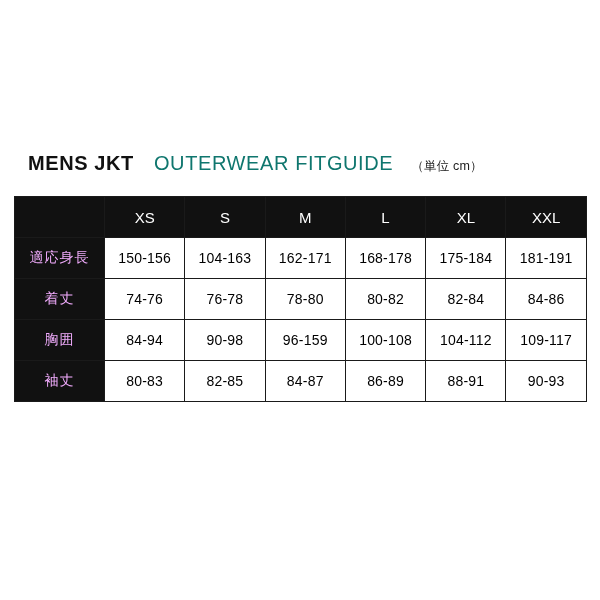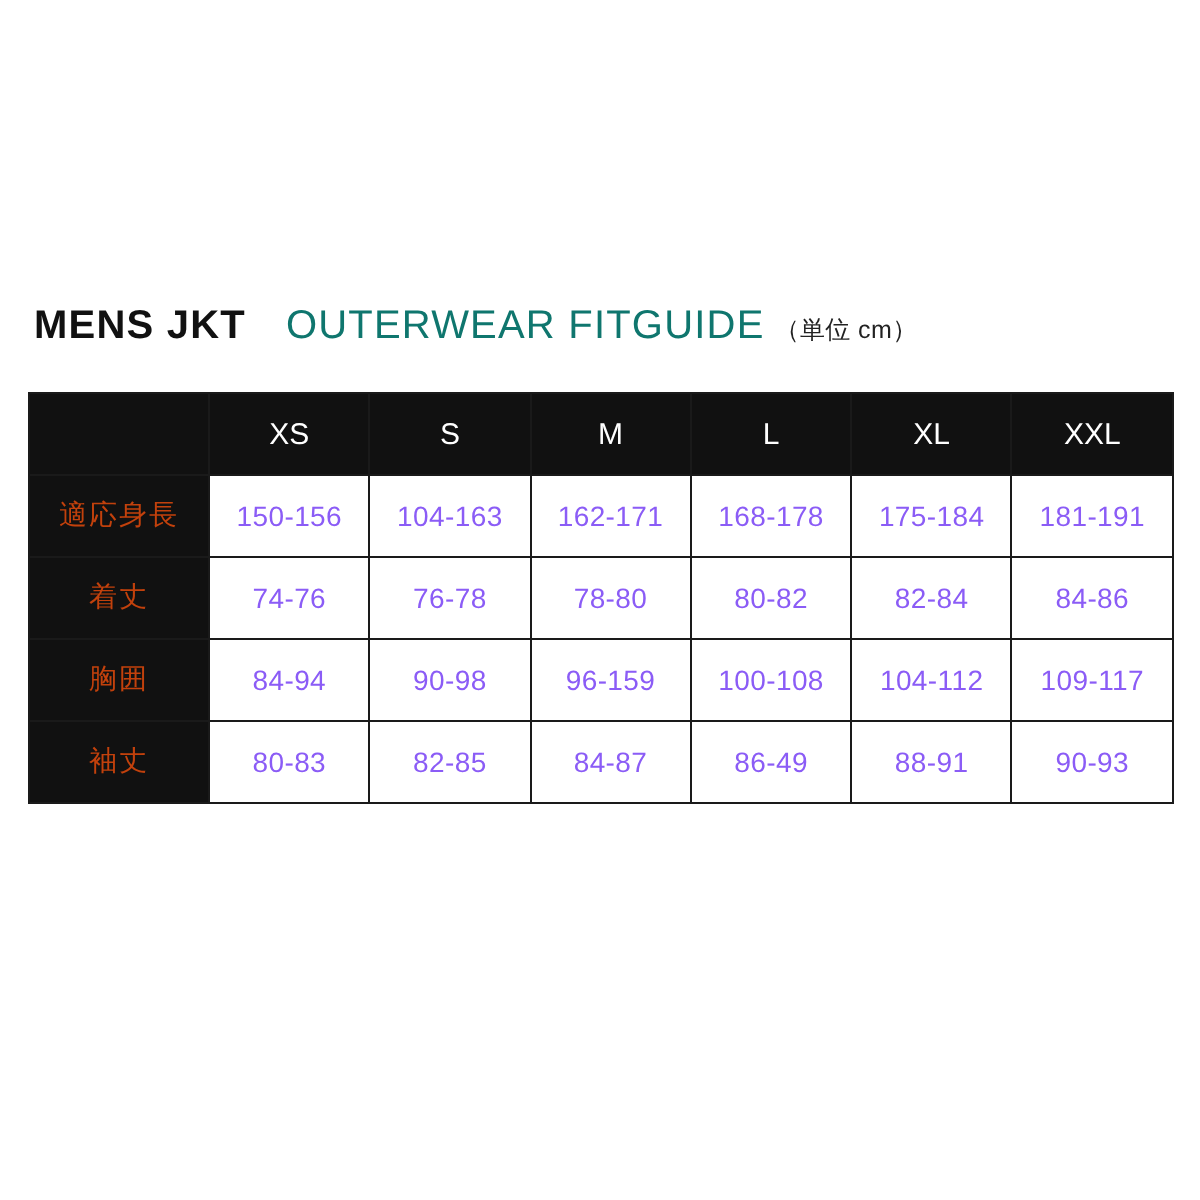--- a/index.html
+++ b/index.html
@@ -15,21 +15,21 @@
     overflow: hidden;
   }
   .page {
     position: relative;
     width: 600px;
     height: 600px;
     box-sizing: border-box;
   }
   .title-row {
     position: absolute;
-    left: 17px;
+    left: 28px;
     top: 152px;
     display: flex;
     align-items: baseline;
     white-space: nowrap;
   }
   .title-strong {
     font-size: 20px;
     font-weight: bold;
     letter-spacing: 0.6px;
     color: #111111;
@@ -38,21 +38,21 @@
     font-size: 20px;
     font-weight: normal;
     letter-spacing: 0.6px;
     color: #0f766e;
     margin-left: 20px;
   }
   .title-unit {
     font-size: 12.5px;
     font-weight: normal;
     color: #222222;
-    margin-left: 5px;
+    margin-left: 18px;
     letter-spacing: 0.2px;
   }
   table.fitguide {
     position: absolute;
     left: 14px;
     top: 196px;
     width: 572px;
     border-collapse: collapse;
     table-layout: fixed;
   }
@@ -71,27 +71,27 @@
     background: #111111;
     color: #ffffff;
     font-size: 15px;
   }
   table.fitguide thead th.corner {
     background: #111111;
     border-color: #1a1a1a;
   }
   table.fitguide tbody th.rowhead {
     background: #111111;
-    color: #c2410c;
+    color: #f0abfc;
     font-size: 14px;
     letter-spacing: 1px;
   }
   table.fitguide tbody td {
     background: #ffffff;
-    color: #8b5cf6;
+    color: #000000;
     letter-spacing: 0.2px;
   }
   col.label-col { width: 90px; }
   col.data-col { width: 80.3px; }
 </style>
 </head>
 <body>
 
 <div class="page">
 
@@ -148,20 +148,20 @@
         <td>96-159</td>
         <td>100-108</td>
         <td>104-112</td>
         <td>109-117</td>
       </tr>
       <tr>
         <th class="rowhead">袖丈</th>
         <td>80-83</td>
         <td>82-85</td>
         <td>84-87</td>
-        <td>86-49</td>
+        <td>86-89</td>
         <td>88-91</td>
         <td>90-93</td>
       </tr>
     </tbody>
   </table>
 
 </div>
 
 </body></html>

